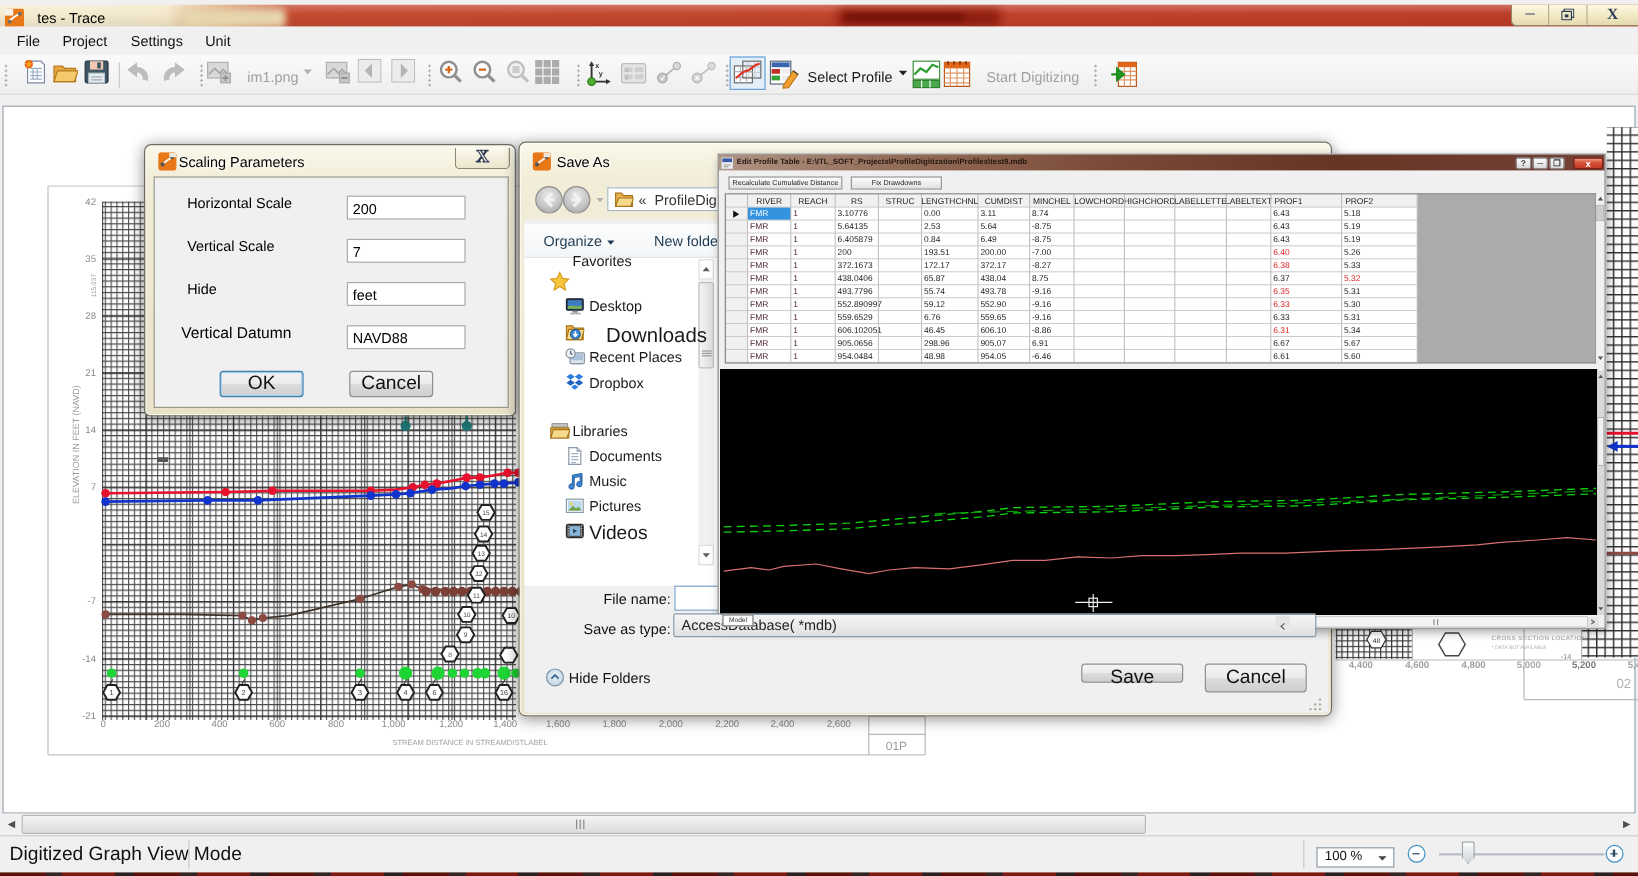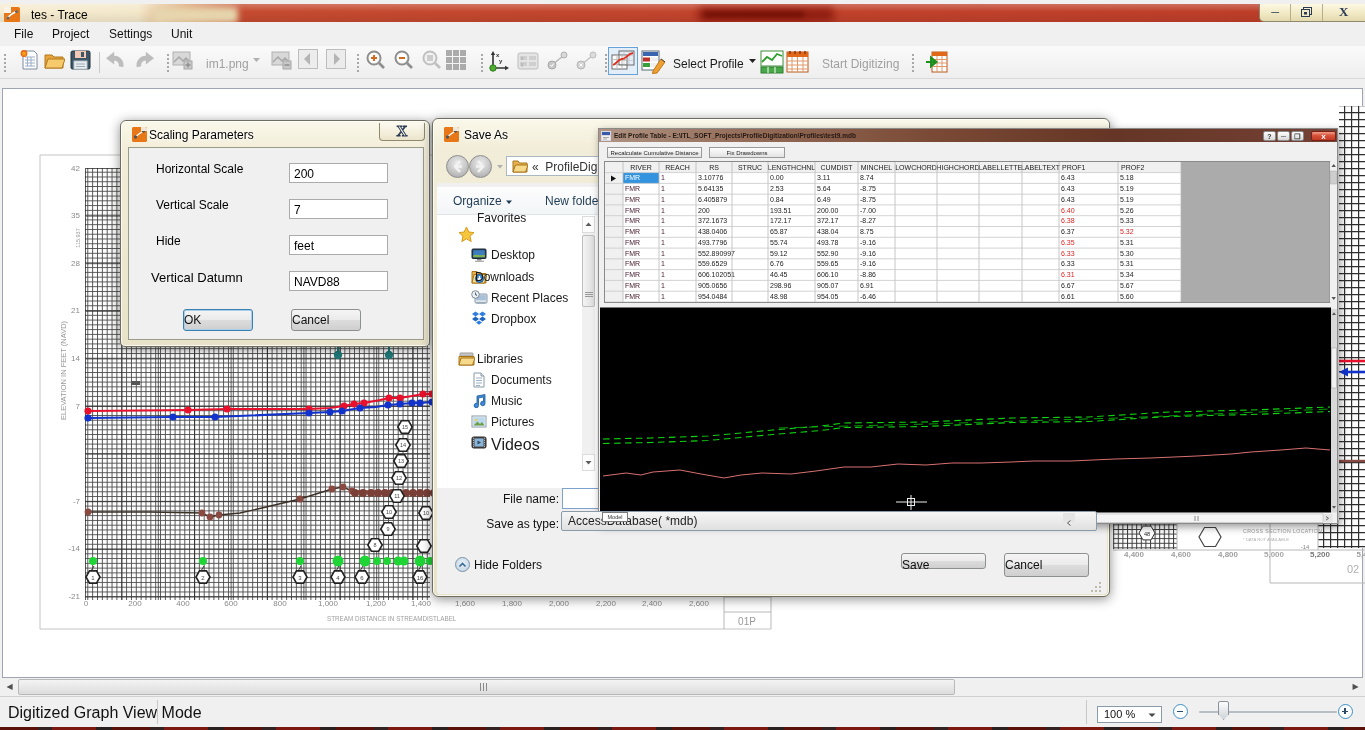--- a/index.html
+++ b/index.html
@@ -21,21 +21,21 @@
 .tbtxt{position:absolute;top:11px;font-size:12px;color:#1a1a1a}
 .tbtxtg{position:absolute;top:11px;font-size:12px;color:#a0a0a0}
 #graphsvg{position:absolute;left:0;top:0;z-index:1}
 #hscroll{position:absolute;left:0;top:678px;width:1365px;height:18px;background:#f0f0f0;z-index:2}
 #statusbar{position:absolute;left:0;top:696px;width:1365px;height:31px;background:#f0f0f0;border-top:1px solid #d0d0d0;z-index:2}
 #bottomstrip{position:absolute;left:0;top:727px;width:1365px;height:3px;z-index:2;background:repeating-linear-gradient(90deg,#5c100a 0 38px,#322 38px 52px,#7c1810 52px 96px,#2a2020 96px 112px)}
 .sbarrow{position:absolute;width:17px;height:16px;top:1px;background:#f0f0f0;color:#505050;font-size:8px;text-align:center;line-height:16px}
 .dlg-frame{position:absolute;border-radius:6px 6px 5px 5px;background:linear-gradient(#faf8ea,#f2edd8 30px,#e8e2c8);border:1px solid #6e6e60;box-shadow:0 2px 12px rgba(0,0,0,.45), inset 0 0 0 1px rgba(255,255,255,.75)}
 .dlg-title{position:absolute;left:28px;top:7px;font-size:12px;color:#000;text-shadow:0 0 4px #fff,0 0 4px #fff}
 .appicon16{position:absolute;width:15px;height:15px;border-radius:2px;background:#e87817;overflow:hidden}
-.btn7{position:absolute;background:linear-gradient(#f4f4f4,#ebebeb 48%,#dcdcdc 52%,#cfcfcf);border:1px solid #8e8f8f;border-radius:3px;font-size:12px;color:#111;text-align:left}
+.btn7{position:absolute;background:linear-gradient(#f4f4f4,#ebebeb 48%,#dcdcdc 52%,#cfcfcf);border:1px solid #8e8f8f;border-radius:3px;font-size:16px;color:#111;text-align:center}
 </style></head><body>
 <div id="titlebar">
     <div id="tbshade"></div>
     <div class="tblur1"></div>
     <div class="tblur2"></div>
     <div class="tblur3"></div>
 <svg class="abs" style="left:4px;top:3px" width="16" height="16" viewBox="0 0 16 16">
 <rect x="0" y="0" width="16" height="16" rx="2" fill="#e87817"></rect>
 <rect x="0" y="0" width="7" height="6" fill="#f9f3ea"></rect>
 <path d="M3 11 L8 7 L13 4" stroke="#fff" stroke-width="1.6" fill="none"></path>
@@ -468,21 +468,21 @@
         <rect x="6" y="12" width="4.5" height="1.6" fill="#8a8a8a"></rect>
         <rect x="4" y="13.6" width="9" height="1.4" fill="#b0b0b0"></rect>
       </svg></div>
 <div class="abs" style="left:58px;top:129px;font-size:12px;color:#1a1a1a">Desktop</div>
 <div class="abs" style="left:38px;top:149.5px"><svg width="16" height="16" viewBox="0 0 16 16">
         <path d="M1 2.5 h5 l1.5 2 H15 v9.5 H1z" fill="#e8b14d" stroke="#a8761a"></path>
         <path d="M1 14 L3 5.5 H16 L13.5 14z" fill="#f7d98c" stroke="#a8761a"></path>
         <circle cx="8.5" cy="9.5" r="4" fill="#3f89d8" stroke="#1c5a9a"></circle>
         <path d="M8.5 7 v4 M6.8 9.3 L8.5 11.3 L10.2 9.3" stroke="#fff" stroke-width="1.3" fill="none"></path>
       </svg></div>
-<div class="abs" style="left:42px;top:150.5px;font-size:12px;color:#1a1a1a">Downloads</div>
+<div class="abs" style="left:72px;top:150.5px;font-size:17px;color:#1a1a1a">Downloads</div>
 <div class="abs" style="left:38px;top:170.5px"><svg width="17" height="16" viewBox="0 0 17 16">
         <rect x="4" y="4" width="12" height="9" rx="1" fill="#dce4ec" stroke="#8a9aa8"></rect>
         <rect x="5.2" y="5.2" width="9.6" height="5" fill="#a8c0d8"></rect>
         <path d="M5.5 13 h9" stroke="#8a9aa8"></path>
         <circle cx="4.5" cy="4.5" r="3.8" fill="#f2f2f2" stroke="#7a8a98"></circle>
         <path d="M4.5 2.5 V4.5 L6 5.5" stroke="#4a6a8a" fill="none" stroke-width="1.1"></path>
       </svg></div>
 <div class="abs" style="left:58px;top:171.5px;font-size:12px;color:#1a1a1a">Recent Places</div>
 <div class="abs" style="left:38px;top:191.5px"><svg width="16" height="15" viewBox="0 0 16 15">
         <path d="M4.5 0.5 L8 3 L4.5 5.5 L1 3z" fill="#2e7de0"></path>

